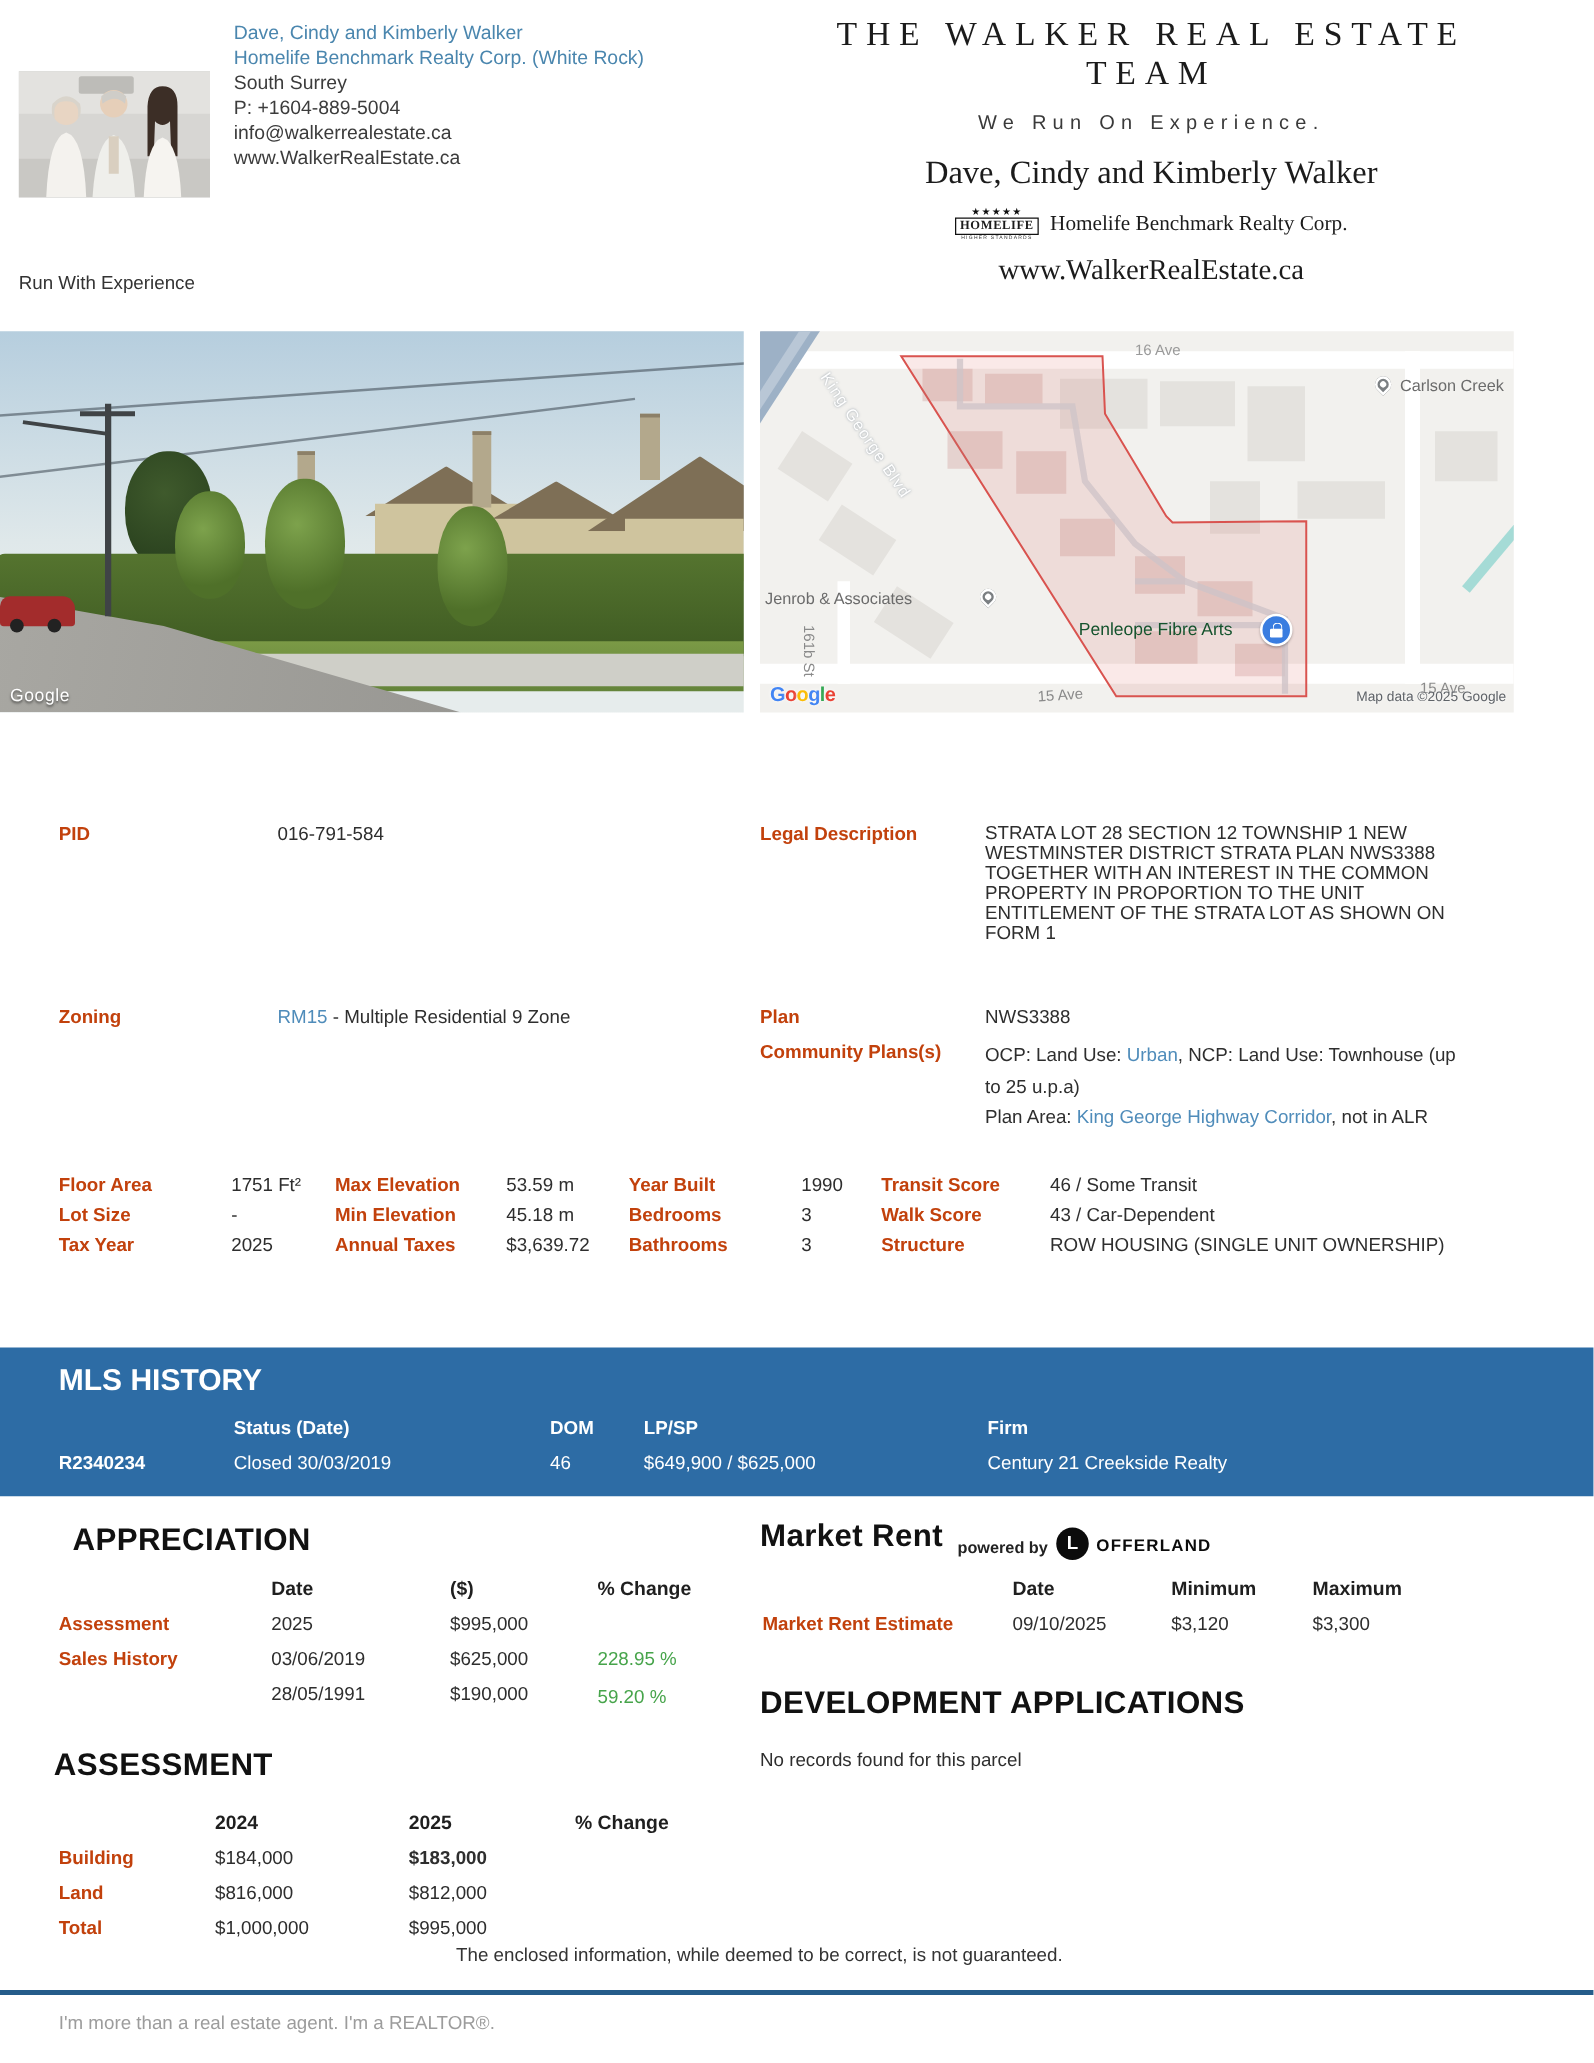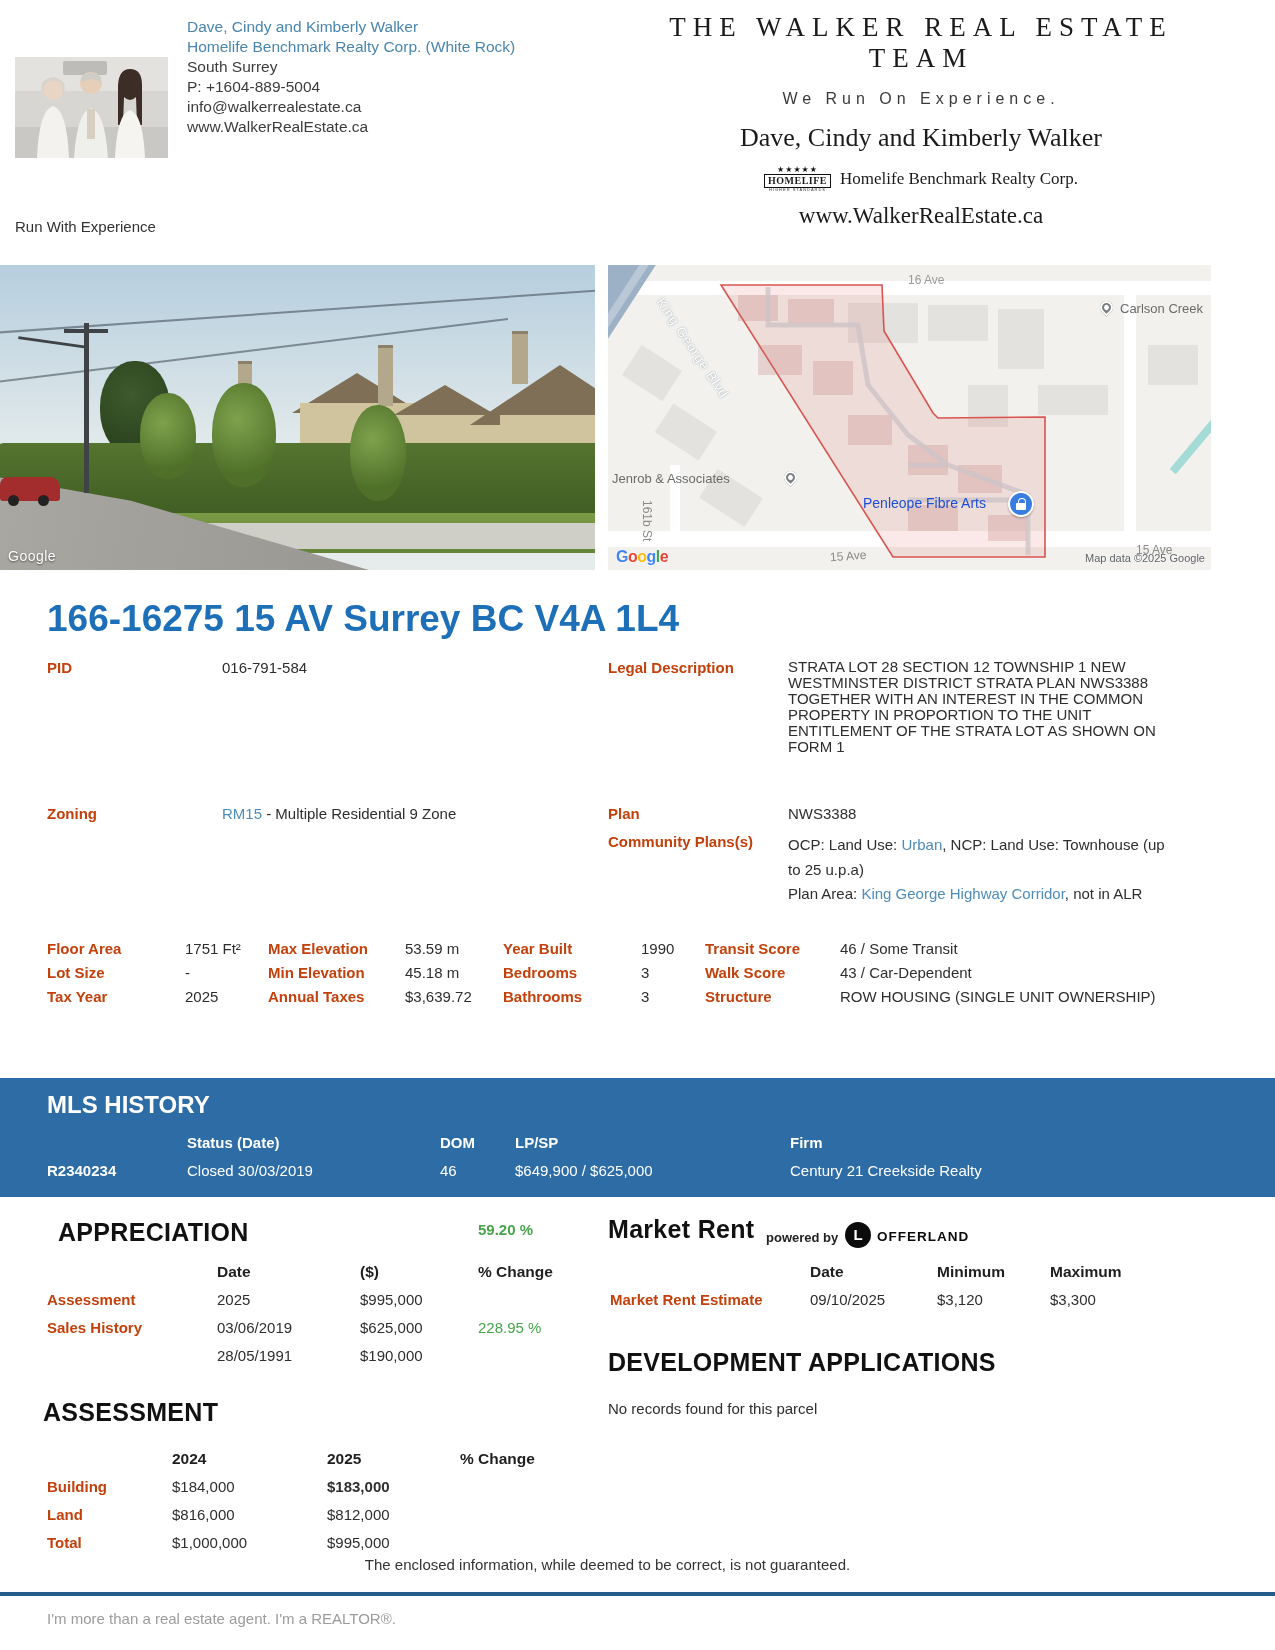--- a/index.html
+++ b/index.html
@@ -29,21 +29,21 @@
   .badge .hs{font-size:4px;letter-spacing:1px;color:#333;}
   .slogan{left:15px;top:218px;font-size:15px;color:#333;}
   
   .agentphoto{left:15px;top:57px;width:153px;height:101px;background:linear-gradient(#d8d8d6,#cfcecb);overflow:hidden;}
   
   .street{left:0;top:265px;width:595px;height:305px;background:linear-gradient(#b6cede 0%,#dfe8ea 55%,#e6ecec 70%);overflow:hidden;}
   .map{left:608px;top:265px;width:603px;height:305px;background:#f2f1ee;overflow:hidden;}
   .wire{position:absolute;background:rgba(45,55,65,.5);height:2px;}
   .gwm{position:absolute;left:8px;bottom:6px;color:#fff;font-size:14px;letter-spacing:.5px;text-shadow:0 1px 2px rgba(0,0,0,.55);}
   .maplabel{position:absolute;color:#777;font-size:12px;}
-  .mapblue{position:absolute;color:#1d4ed8;font-size:14px;}
+  .mapblue{position:absolute;color:#14532d;font-size:14px;}
   .pin{position:absolute;width:13px;height:13px;background:#7b7f82;border-radius:50% 50% 50% 0;transform:rotate(-45deg);box-shadow:0 0 0 2px #fff inset;}
   .pin::after{content:"";position:absolute;left:4px;top:4px;width:5px;height:5px;background:#fff;border-radius:50%;}
   .lockcircle{position:absolute;width:22px;height:22px;border-radius:50%;background:#3a7de0;border:2px solid #fff;box-shadow:0 1px 2px rgba(0,0,0,.3);}
   .lockcircle .body{position:absolute;left:6px;top:10px;width:10px;height:7px;background:#fff;border-radius:1px;}
   .lockcircle .shackle{position:absolute;left:8px;top:5px;width:6px;height:6px;border:1.6px solid #fff;border-bottom:none;border-radius:4px 4px 0 0;}
   .g-b{color:#4285F4}.g-r{color:#EA4335}.g-y{color:#FBBC05}.g-g{color:#34A853}
   .maplogo{position:absolute;left:8px;bottom:4px;font-size:16px;font-weight:bold;letter-spacing:-.5px;text-shadow:0 0 3px #fff;}
   .mapcopy{position:absolute;right:6px;bottom:6px;font-size:11px;color:#5f6368;text-shadow:0 0 2px #fff;}
   .mbldg{position:absolute;background:#e4e2de;}
   
@@ -219,21 +219,20 @@
       </span>
     <span class="st161">161b St</span>
     <span class="maplabel" style="left:222px;top:284px;color:#8a8a8a;transform:rotate(-4deg);">15 Ave</span>
     <span class="maplabel" style="left:528px;top:278px;color:#8a8a8a;">15 Ave</span>
     <span class="maplogo">
       <span class="g-b">G</span><span class="g-r">o</span><span class="g-y">o</span><span class="g-b">g</span><span class="g-g">l</span><span class="g-r">e</span>
     </span>
     <span class="mapcopy">Map data ©2025 Google</span>
   </div>
 
-  <div class="abs title">166-16275 15 AV Surrey BC V4A 1L4</div>
 
   <span class="abs lbl" style="left:47px;top:659px;">PID</span>
   <span class="abs val" style="left:222px;top:659px;">016-791-584</span>
 
   <span class="abs lbl" style="left:608px;top:659px;">Legal Description</span>
   <div class="abs val legalval" style="left:788px;top:659px;">STRATA LOT 28 SECTION 12 TOWNSHIP 1 NEW WESTMINSTER DISTRICT STRATA PLAN NWS3388 TOGETHER WITH AN INTEREST IN THE COMMON PROPERTY IN PROPORTION TO THE UNIT ENTITLEMENT OF THE STRATA LOT AS SHOWN ON FORM 1</div>
 
   <span class="abs lbl" style="left:47px;top:805px;">Zoning</span>
   <div class="abs val" style="left:222px;top:805px;">
     <a class="link">RM15</a><span> - Multiple Residential 9 Zone</span>
@@ -295,21 +294,21 @@
   </div>
 
   <div class="abs h1" style="left:58px;top:1218px;">APPRECIATION</div>
   <span class="abs th" style="left:217px;top:1263px;">Date</span>
   <span class="abs th" style="left:360px;top:1263px;">($)</span>
   <span class="abs th" style="left:478px;top:1263px;">% Change</span>
 
   <span class="abs lbl" style="left:47px;top:1291px;">Assessment</span>
   <span class="abs val" style="left:217px;top:1291px;">2025</span>
   <span class="abs val" style="left:360px;top:1291px;">$995,000</span>
-  <span class="abs val green" style="left:478px;top:1221px;font-weight:bold;">59.20 %</span>
+  <span class="abs val green" style="left:478px;top:1349px;">59.20 %</span>
 
   <span class="abs lbl" style="left:47px;top:1319px;">Sales History</span>
   <span class="abs val" style="left:217px;top:1319px;">03/06/2019</span>
   <span class="abs val" style="left:360px;top:1319px;">$625,000</span>
   <span class="abs val green" style="left:478px;top:1319px;">228.95 %</span>
 
   <span class="abs val" style="left:217px;top:1347px;">28/05/1991</span>
   <span class="abs val" style="left:360px;top:1347px;">$190,000</span>
 
   <div class="abs h1" style="left:608px;top:1215px;">Market Rent</div>

